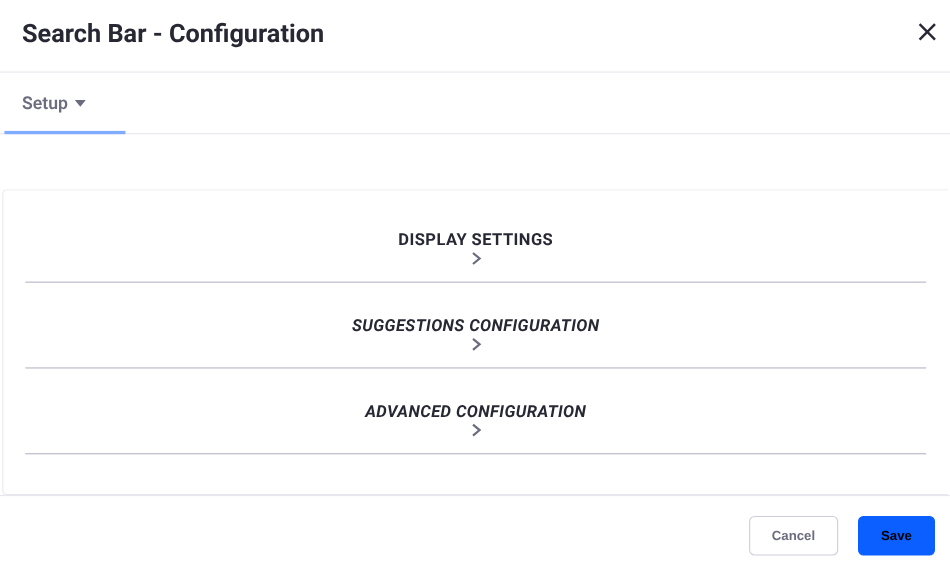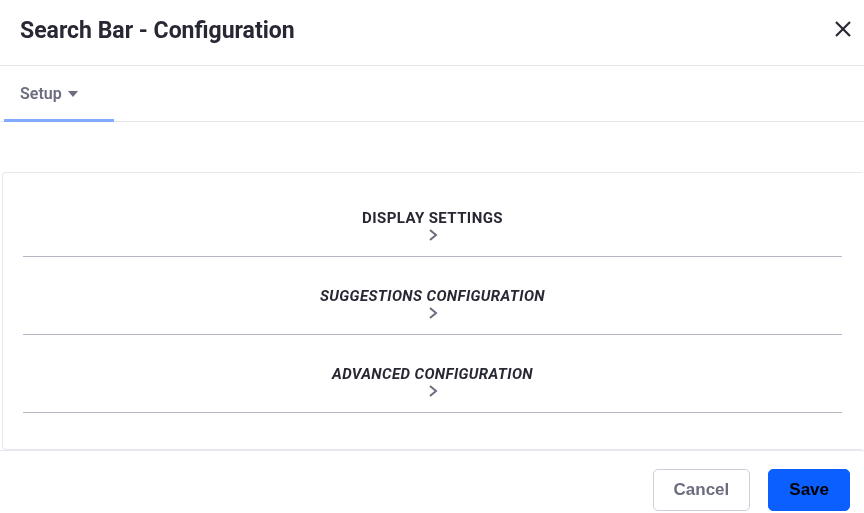--- a/index.html
+++ b/index.html
@@ -19,21 +19,21 @@
   .tab-underline { position: absolute; left: 0; bottom: -1px; height: 3px; width: 110px; background: #80acff; }
 
   .body { flex: 1; padding: 50px 2px 0 2px; }
   .panel { border: 1px solid #e7e7ed; border-right: none; border-radius: 4px 0 0 4px; padding: 22px 20px 36px 20px; }
   .section { display: flex; align-items: center; justify-content: space-between; padding: 14px 0 10px 0; border-bottom: 1px solid #b5b6c4; cursor: pointer; flex-direction: column; }
   .section + .section { margin-top: 16px; font-style: italic; }
   .section-title { font-size: 15px; font-weight: 700; letter-spacing: 0.4px; color: #272833; text-transform: uppercase; }
   .chevron svg { width: 14px; height: 14px; stroke: #6b6c7e; stroke-width: 2; fill: none; }
 
   .footer { border-top: 1px solid #e7e7ed; padding: 18px 14px; display: flex; justify-content: flex-end; gap: 18px; }
-  .btn { font-size: 17px; font-weight: 600; padding: 10px 20px; border-radius: 5px; cursor: pointer; }
+  .btn { font-size: 12px; font-weight: 600; padding: 10px 20px; border-radius: 5px; cursor: pointer; }
   .btn-secondary { background: #fff; border: 1px solid #cdced9; color: #6b6c7e; }
   .btn-primary { background: #0b5fff; border: 1px solid #0b5fff; color: #000000; }
 </style>
 </head>
 <body>
 
 <div class="modal">
 
   <div class="header">
     <h1>Search Bar - Configuration</h1>

